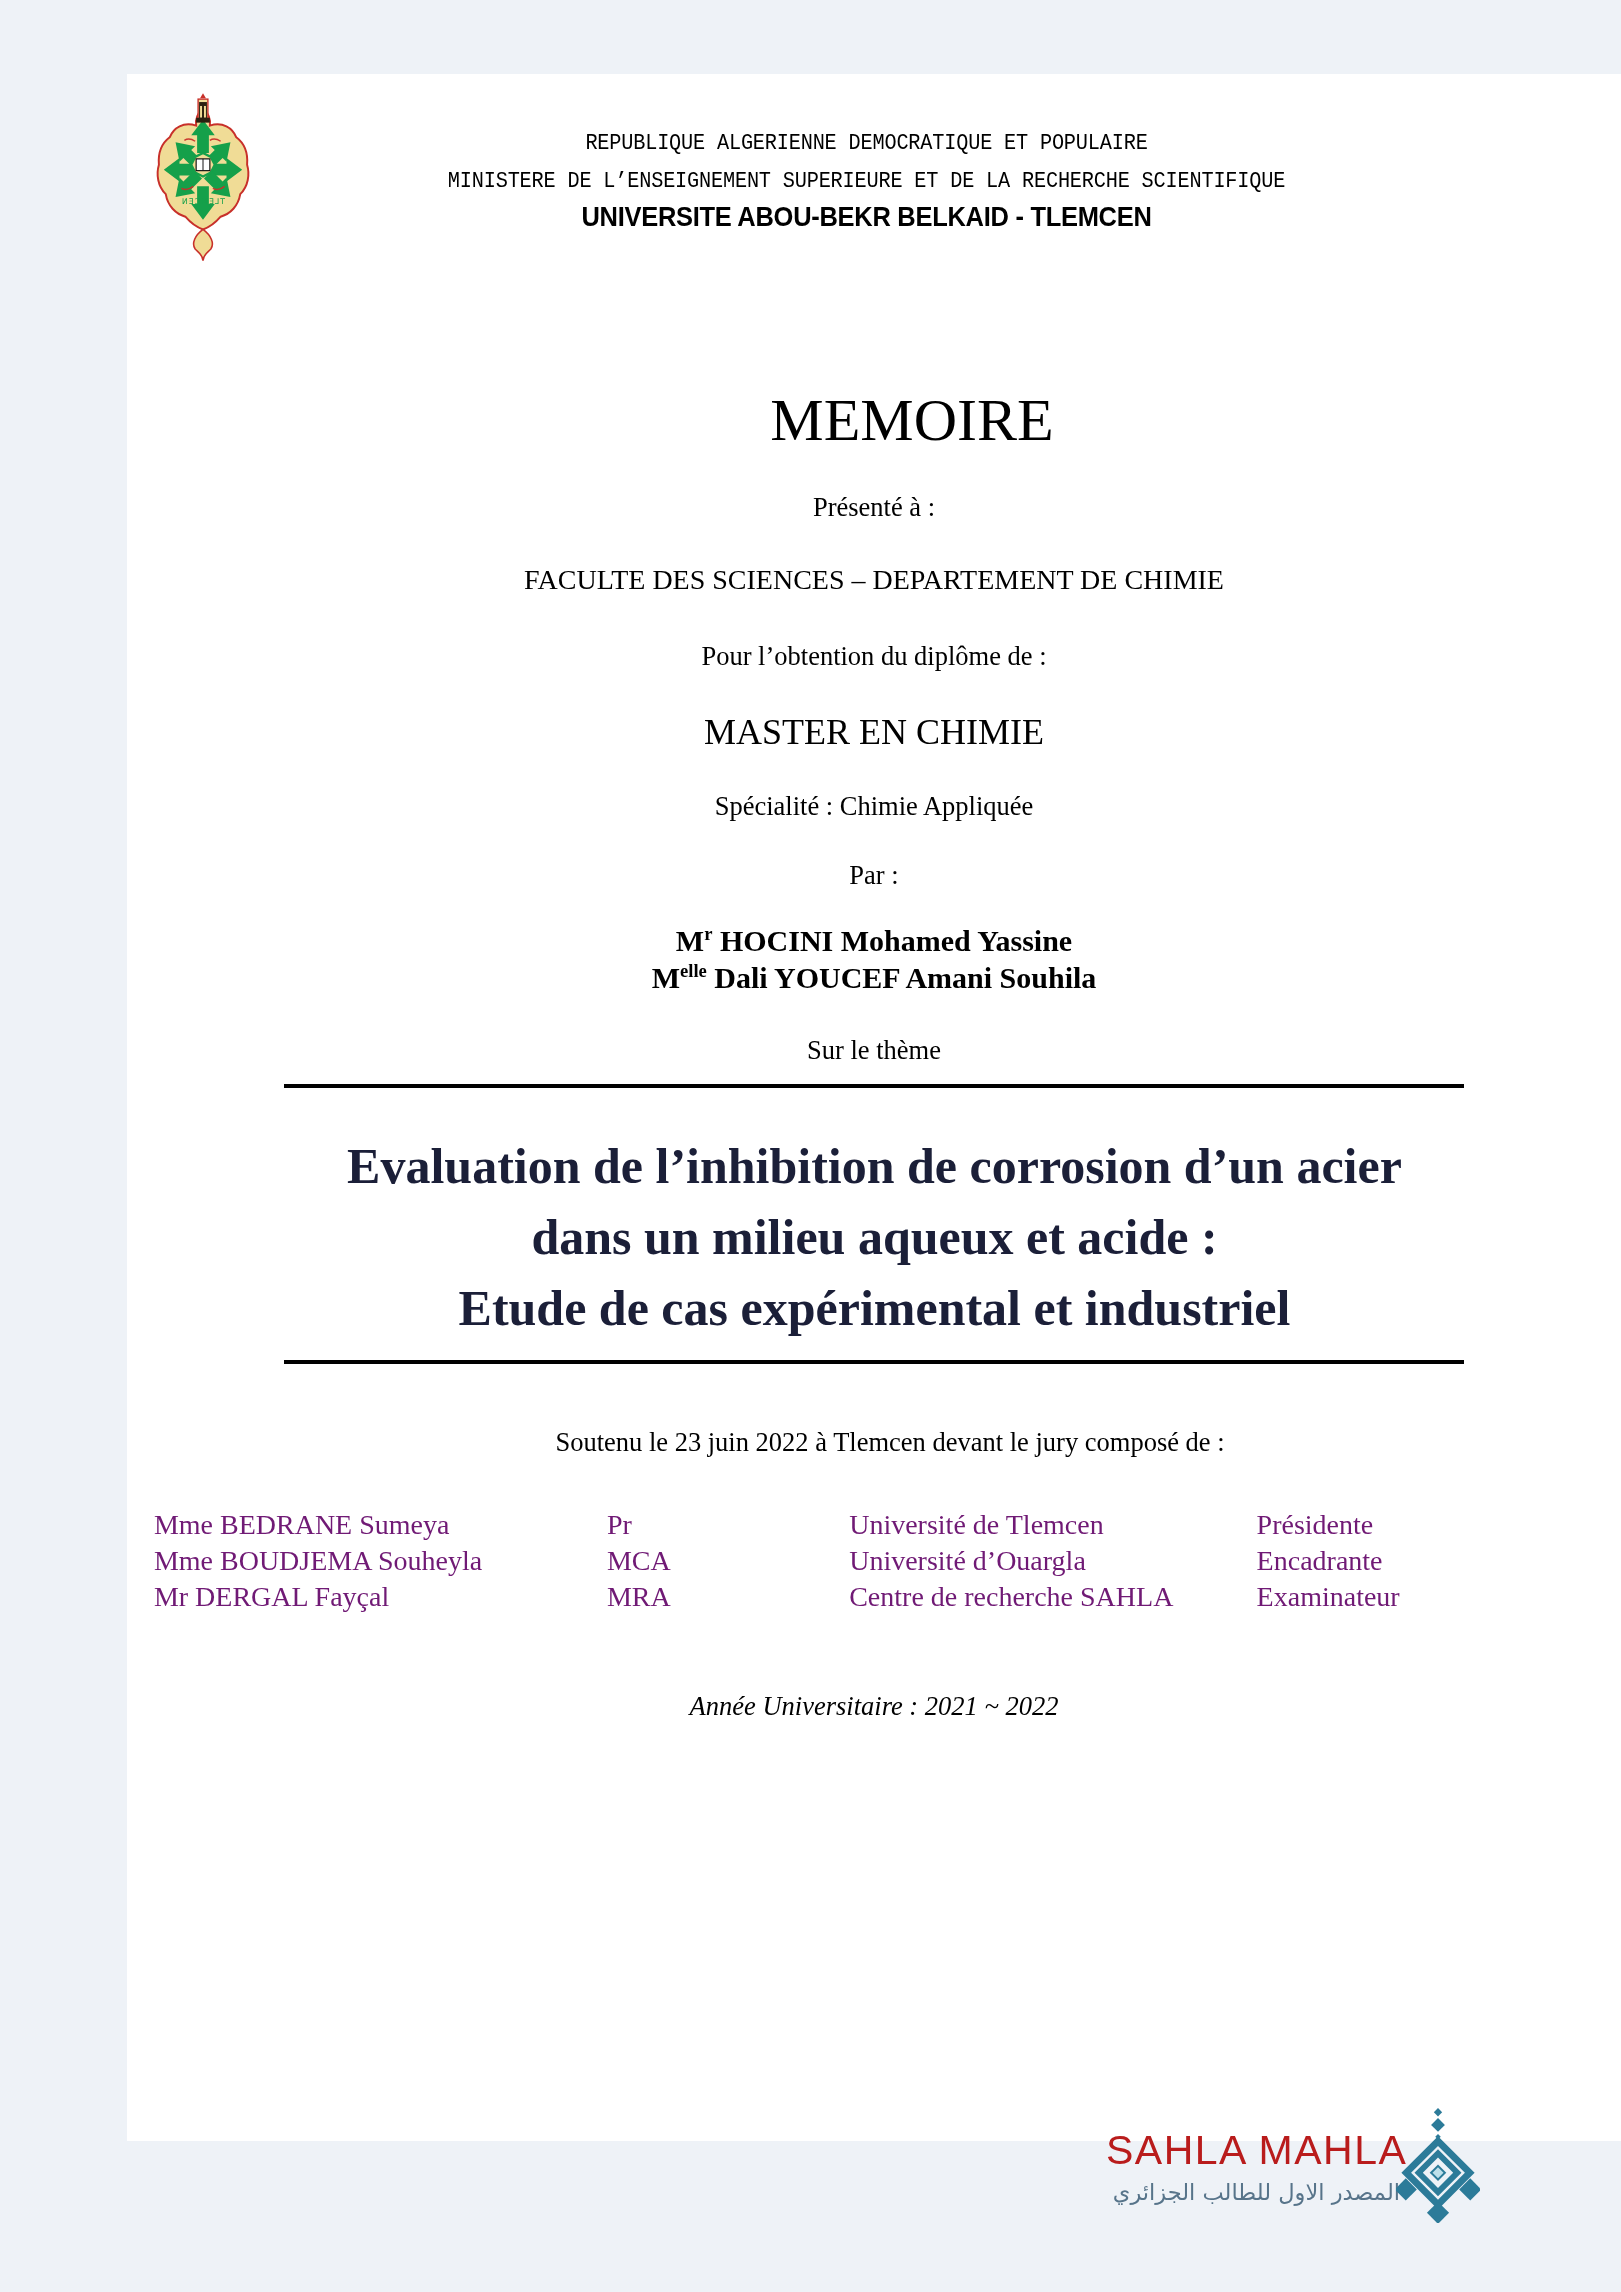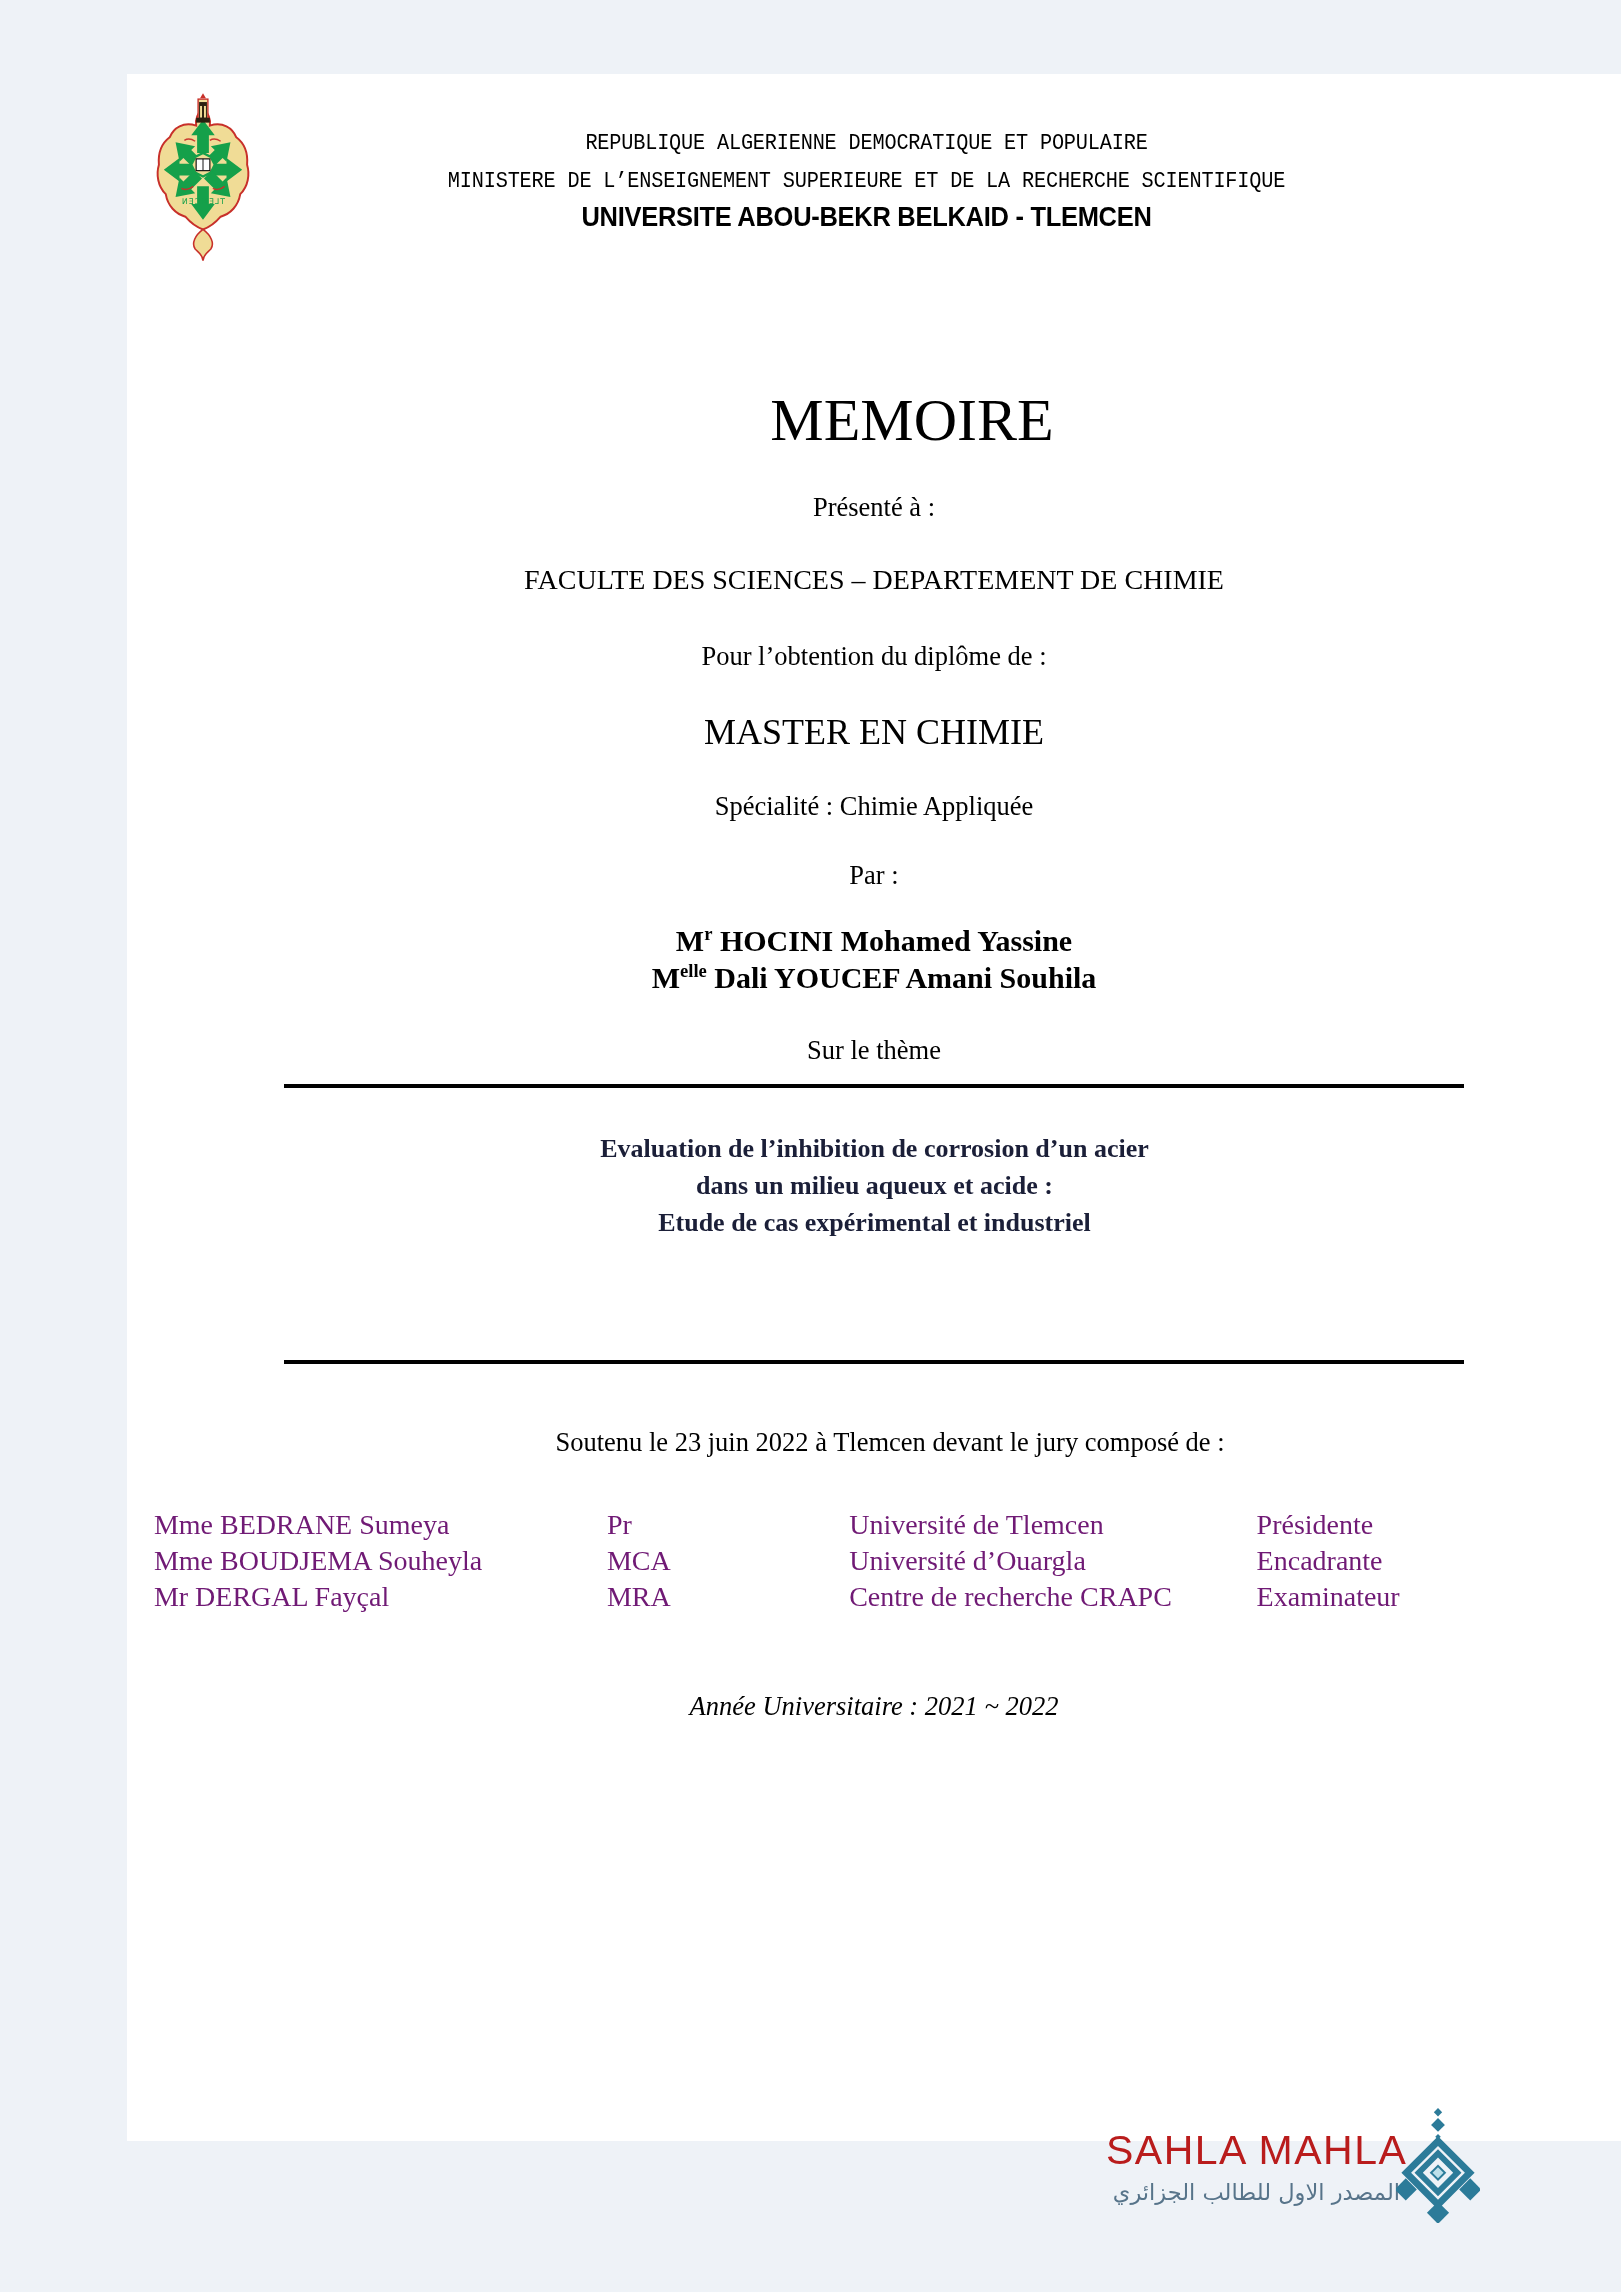--- a/index.html
+++ b/index.html
@@ -102,21 +102,21 @@
     height: 3.9px; background: #000;
   }
   .rule-top    { top: 1010px; }
   .rule-bottom { top: 1286px; }
 
   .thesis-title {
     position: absolute;
     left: 69px; top: 1057px;
     width: 1357px;
     text-align: center;
-    font-size: 26px;
+    font-size: 50px;
     font-weight: bold;
     line-height: 1.42;
     color: #1b1f38;
   }
 
   
   .jury {
     position: absolute;
     left: 0px; top: 1433px;
     width: 1362px;
@@ -286,21 +286,21 @@
     </div>
     <div class="jury-row">
       <span class="jury-c1">Mme BOUDJEMA Souheyla</span>
       <span class="jury-c2">MCA</span>
       <span class="jury-c3">Université d’Ouargla</span>
       <span class="jury-c4">Encadrante</span>
     </div>
     <div class="jury-row">
       <span class="jury-c1">Mr DERGAL Fayçal</span>
       <span class="jury-c2">MRA</span>
-      <span class="jury-c3">Centre de recherche CRAPC</span>
+      <span class="jury-c3">Centre de recherche SAHLA</span>
       <span class="jury-c4">Examinateur</span>
     </div>
   </div>
 
   <div class="body-center t-annee">Année Universitaire : 2021 ~ 2022</div>
 
 </div>
 
 <div class="sheet-bottom-gap"></div>
 <div class="page-footer-strip"></div>

